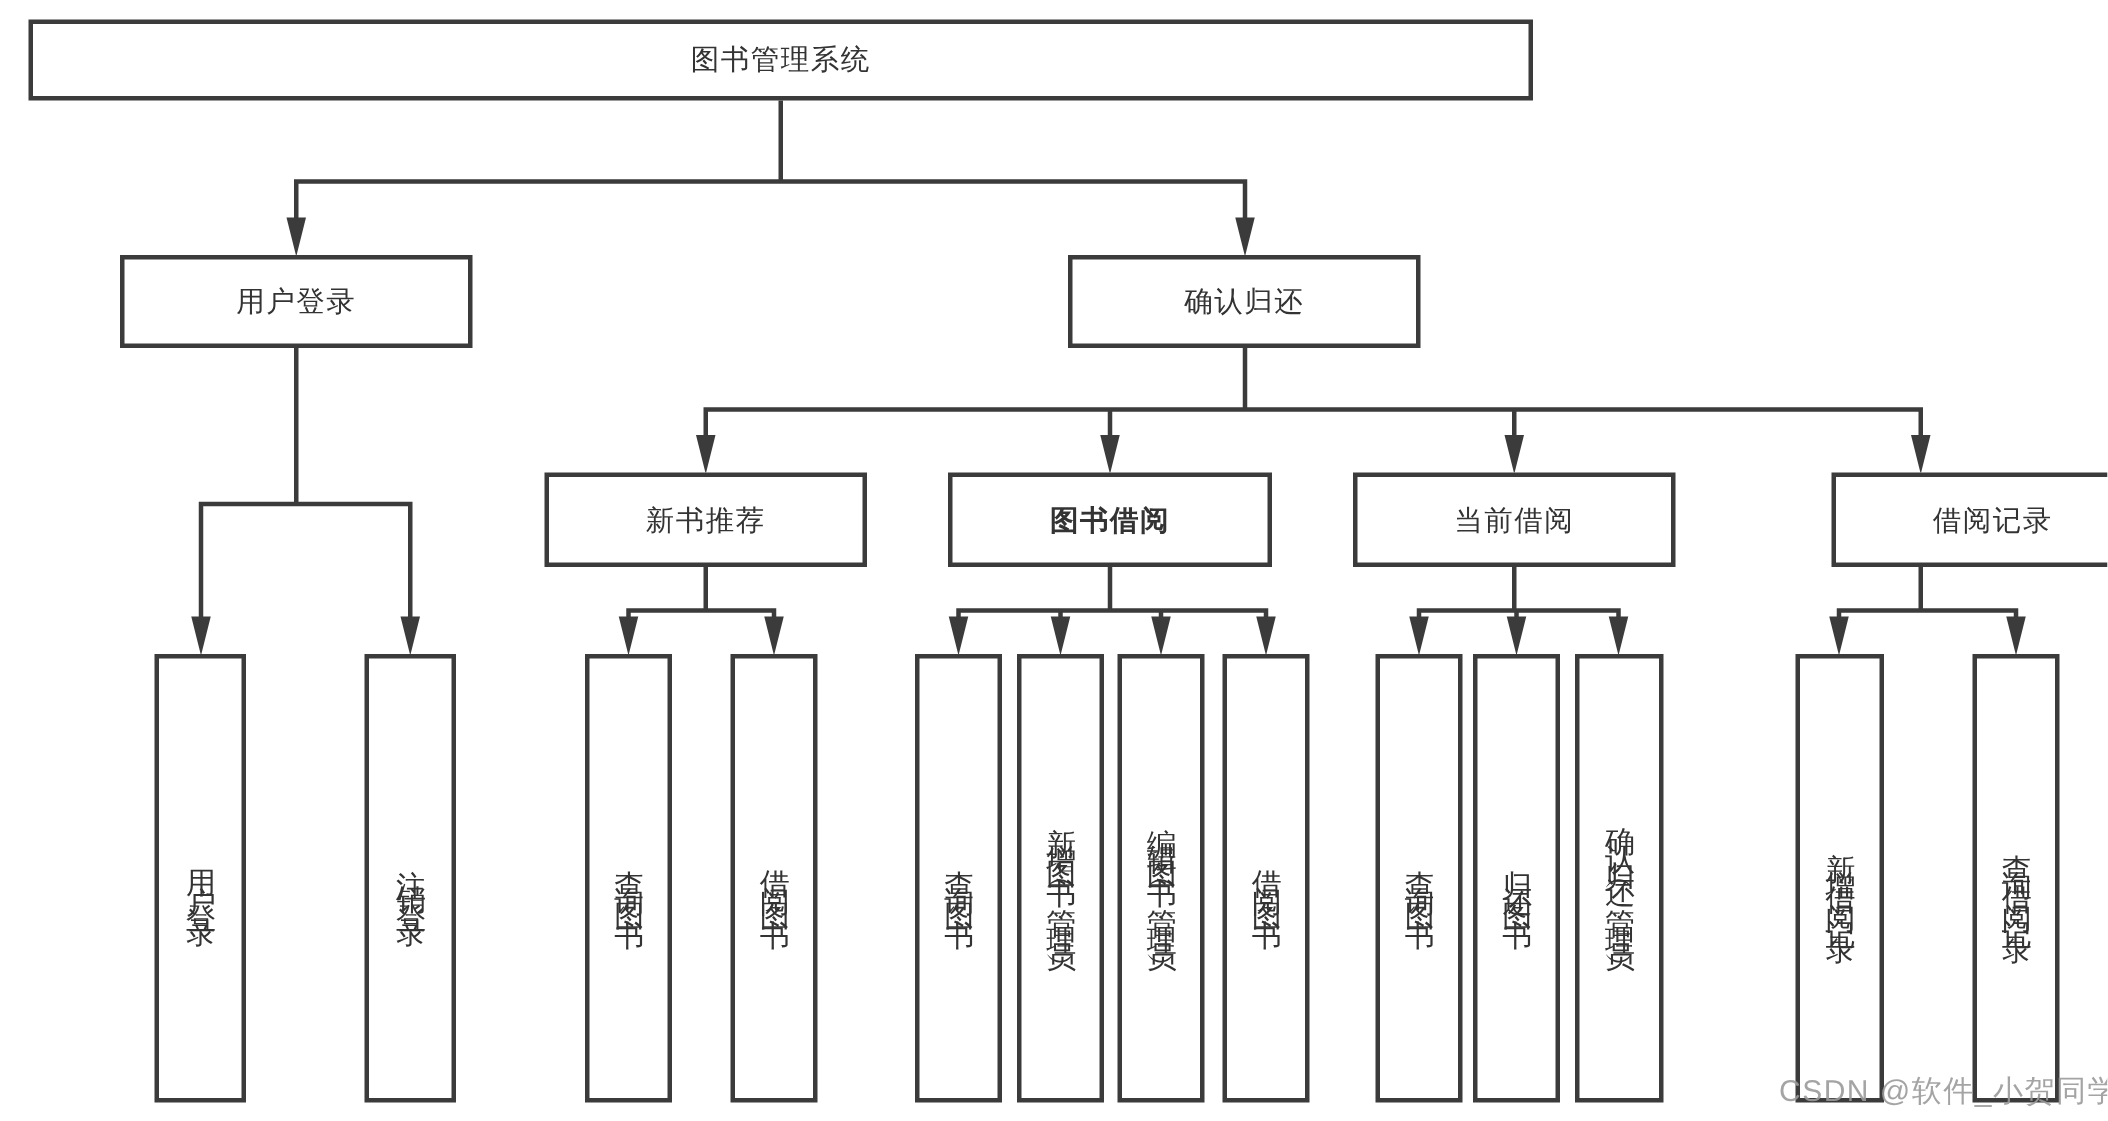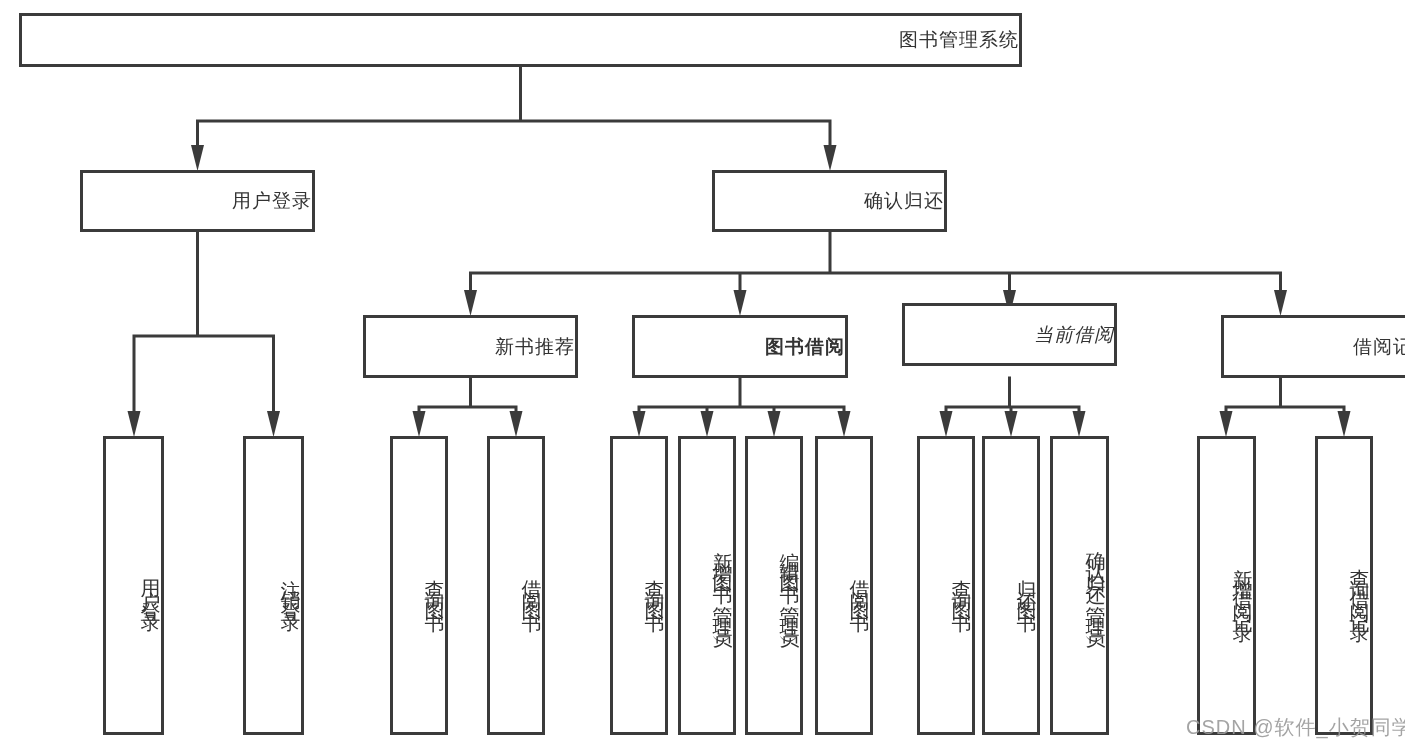--- a/index.html
+++ b/index.html
@@ -24,21 +24,21 @@
     height: 747px;
     z-index: 1;
   }
   .node {
     position: absolute;
     box-sizing: border-box;
     border: 3px solid #3b3b3b;
     background: #ffffff;
     display: flex;
     align-items: center;
-    justify-content: flex-end;
+    justify-content: center;
     z-index: 2;
   }
   .node .lbl {
     font-size: 19px;
     color: #333333;
     letter-spacing: 1px;
     white-space: nowrap;
   }
   .leaf .lbl-v {
     writing-mode: vertical-rl;
@@ -118,21 +118,21 @@
   <div class="node" style="left:712px; top:170px; width:235px; height:62px;">
     <span class="lbl">确认归还</span>
   </div>
 
   <div class="node" style="left:363px; top:315px; width:215px; height:63px;">
     <span class="lbl">新书推荐</span>
   </div>
   <div class="node" style="left:632px; top:315px; width:216px; height:63px;font-weight:bold;">
     <span class="lbl">图书借阅</span>
   </div>
-  <div class="node" style="left:902px; top:303px; width:215px; height:63px;font-style:italic;">
+  <div class="node" style="left:902px; top:315px; width:215px; height:63px;">
     <span class="lbl">当前借阅</span>
   </div>
   <div class="node" style="left:1173px; top:315px; width:215px; height:63px;margin-left:48px;">
     <span class="lbl">借阅记录</span>
   </div>
 
   <div class="node leaf" style="left:103px; top:436px; width:61px; height:299px;">
     <span class="lbl-v">用户登录</span>
   </div>
   <div class="node leaf" style="left:243px; top:436px; width:61px; height:299px;">

